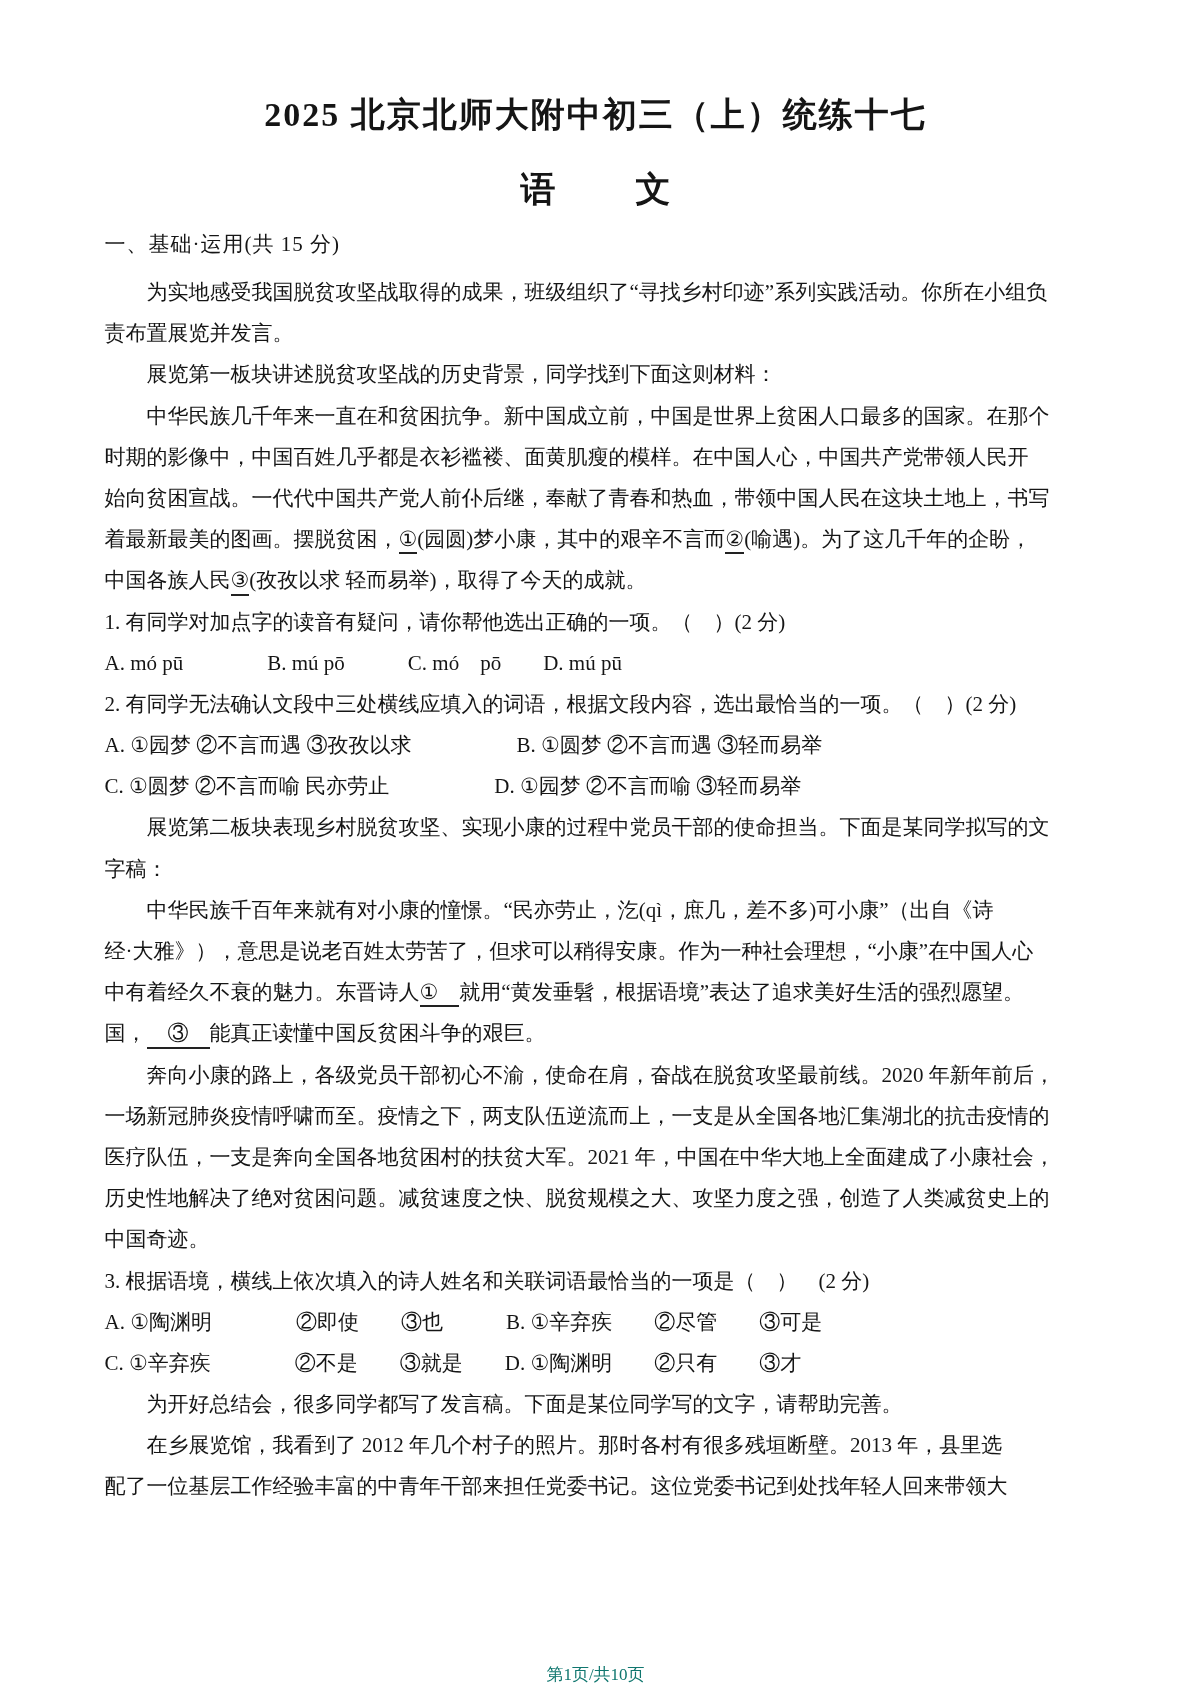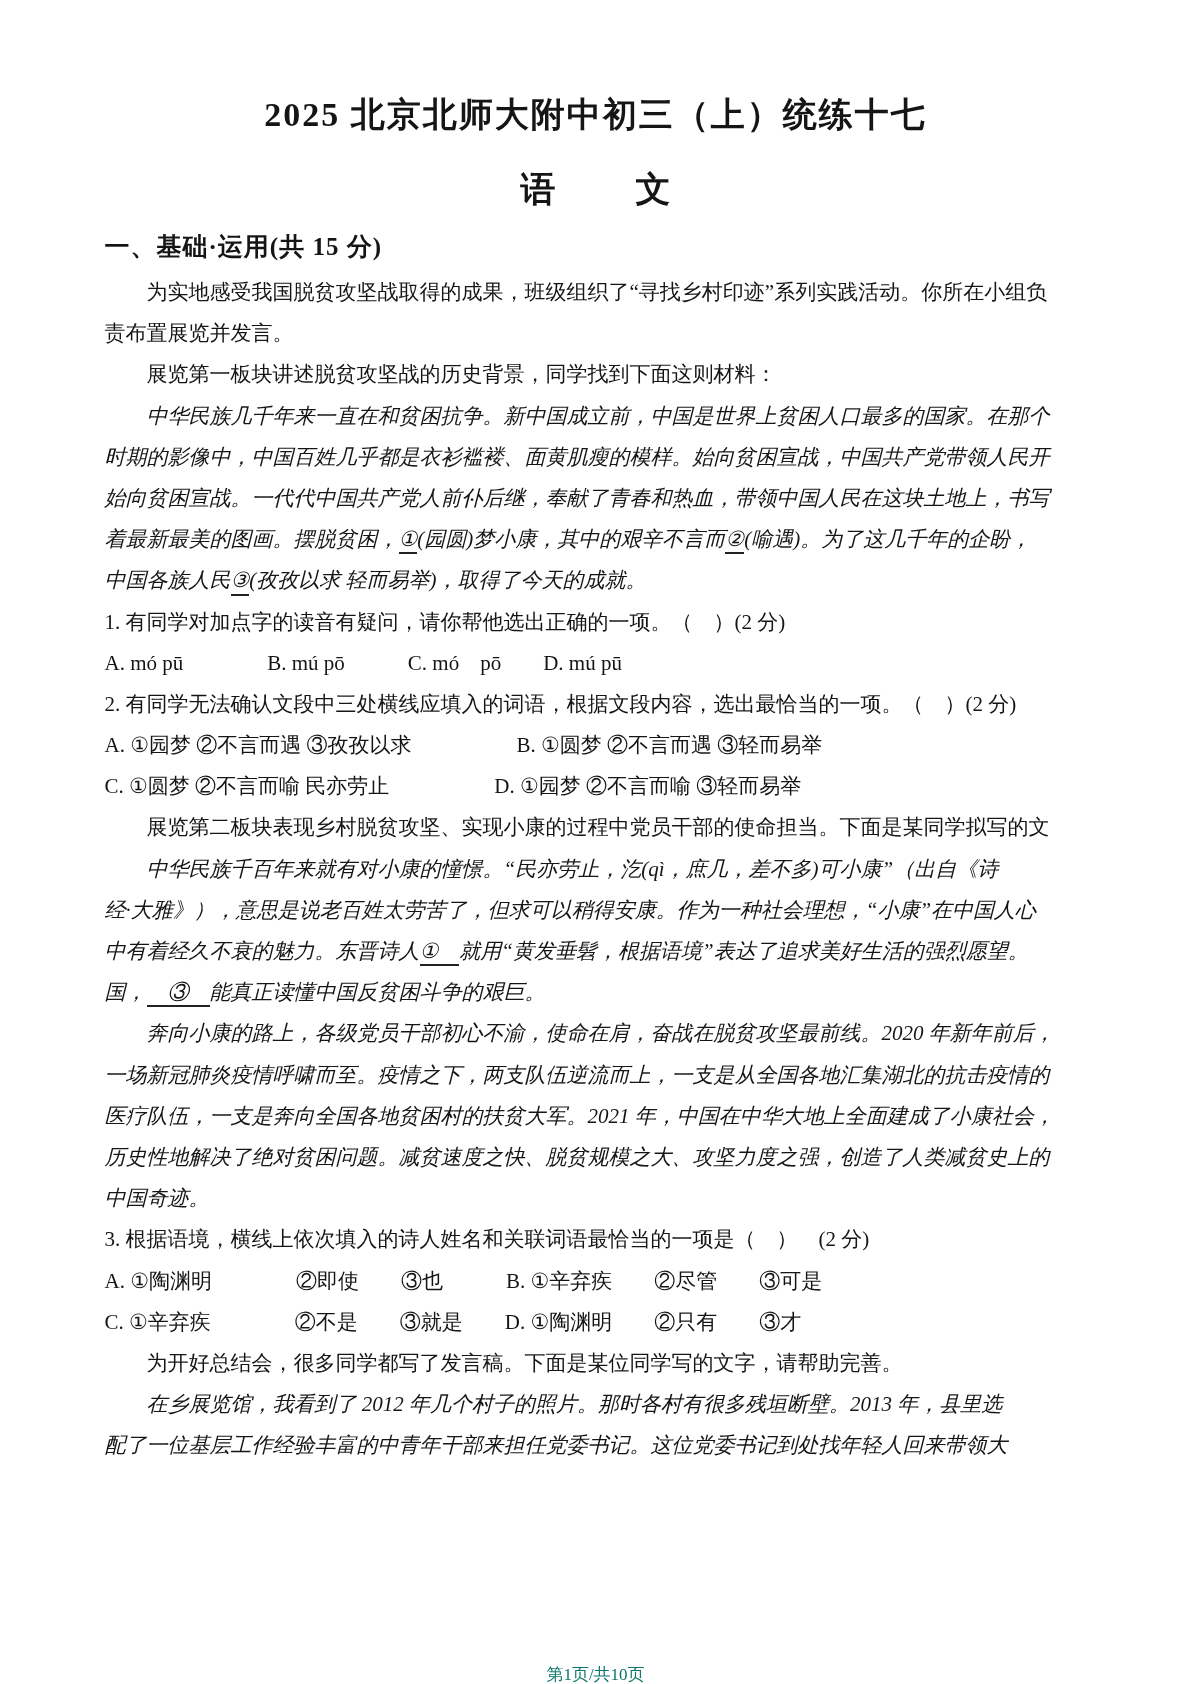--- a/index.html
+++ b/index.html
@@ -14,29 +14,29 @@
     position:absolute;top:76px;left:0;width:100%;
     text-align:center;font-size:34px;font-weight:700;letter-spacing:2px;
   }
   .subject{
     position:absolute;top:150px;left:0;width:100%;
     text-align:center;font-size:35px;font-weight:700;
   }
   .subject .gap{display:inline-block;width:80px;}
   .section-heading{
     position:absolute;top:214px;left:100px;
-    font-size:25px;font-weight:700;letter-spacing:1px;
+    font-size:21px;font-weight:400;letter-spacing:1px;
   }
   .body{
     position:absolute;top:256px;left:100px;right:90px;
     font-size:21px;
   }
   .line{line-height:41.2px;height:41.2px;white-space:nowrap;}
   .indent{text-indent:2em;}
-  .kai{font-style:italic;}
+  .kai{}
   .u{display:inline-block;border-bottom:2px solid #222;line-height:1.2;}
   .dot{position:relative;}
   .dot::after{
     content:"·";position:absolute;left:50%;transform:translateX(-50%);
     bottom:-0.62em;font-size:0.8em;font-weight:700;font-style:normal;
   }
   .footer{
     position:absolute;left:0;right:0;bottom:14px;
     text-align:center;font-size:17px;color:#0f766e;
   }
@@ -48,30 +48,31 @@
   <div class="title">2025 北京北师大附中初三（上）统练十七</div>
   <div class="subject">
     <span>语</span><span class="gap"></span><span>文</span>
   </div>
   <div class="section-heading">一、基础·运用(共 15 分)</div>
   <div class="body">
       <div class="line indent"><span>为实地感受我国脱贫攻坚战取得的成果，班级组织了“寻找乡村印迹”系列实践活动。你所在小组负</span></div>
       <div class="line"><span>责布置展览并发言。</span></div>
       <div class="line indent"><span>展览第一板块讲述脱贫攻坚战的历史背景，同学找到下面这则材料：</span></div>
       <div class="line kai indent"><span>中华民族几千年来一直在和贫困抗争。新中国成立前，中国是世界上贫困人口最多的国家。在那个</span></div>
-      <div class="line kai"><span>时期的影像中，中国百姓几乎都是衣衫褴褛、面黄肌瘦的</span><span class="dot">模</span><span>样。始向贫困宣战，中国共产党带领人民开</span></div>
+      <div class="line kai"><span>时期的影像中，中国百姓几乎都是衣衫褴褛、面黄肌瘦的</span><span class="dot">模</span><span>样。在中国人心，中国共产党带领人民开</span></div>
       <div class="line kai"><span>始向贫困宣战。一代代中国共产党人前</span><span class="dot">仆</span><span>后继，奉献了青春和热血，带领中国人民在这块土地上，书写</span></div>
       <div class="line kai"><span>着最新最美的图画。摆脱贫困，</span><span class="u">①</span><span>(园圆)梦小康，其中的艰辛不言而</span><span class="u">②</span><span>(喻遇)。为了这几千年的企盼，</span></div>
       <div class="line kai"><span>中国各族人民</span><span class="u">③</span><span>(孜孜以求 轻而易举)，取得了今天的成就。</span></div>
       <div class="line"><span>1. 有同学对加点字的读音有疑问，请你帮他选出正确的一项。（　）(2 分)</span></div>
       <div class="line"><span>A. mó pū　　　　B. mú pō　　　C. mó　pō　　D. mú pū</span></div>
       <div class="line"><span>2. 有同学无法确认文段中三处横线应填入的词语，根据文段内容，选出最恰当的一项。（　）(2 分)</span></div>
       <div class="line"><span>A. ①园梦 ②不言而遇 ③孜孜以求　　　　　B. ①圆梦 ②不言而遇 ③轻而易举</span></div>
       <div class="line"><span>C. ①圆梦 ②不言而喻 民亦劳止　　　　　D. ①园梦 ②不言而喻 ③轻而易举</span></div>
       <div class="line indent"><span>展览第二板块表现乡村脱贫攻坚、实现小康的过程中党员干部的使命担当。下面是某同学拟写的文</span></div>
+      <div class="line"><span>字稿：</span></div>
       <div class="line kai indent"><span>中华民族千百年来就有对小康的憧憬。“民亦劳止，汔(qì，庶几，差不多)可小康”（出自《诗</span></div>
       <div class="line kai"><span>经·大雅》），意思是说老百姓太劳苦了，但求可以稍得安康。作为一种社会理想，“小康”在中国人心</span></div>
       <div class="line kai"><span>中有着经久不衰的魅力。东晋诗人</span><span class="u">①　</span><span>就用“黄发垂髫，根据语境”表达了追求美好生活的强烈愿望。</span></div>
       <div class="line kai"><span>国，</span><span class="u">　③　</span><span>能真正读懂中国反贫困斗争的艰巨。</span></div>
       <div class="line kai indent"><span>奔向小康的路上，各级党员干部初心不渝，使命在肩，奋战在脱贫攻坚最前线。2020 年新年前后，</span></div>
       <div class="line kai"><span>一场新冠肺炎疫情呼啸而至。疫情之下，两支队伍逆流而上，一支是从全国各地汇集湖北的抗击疫情的</span></div>
       <div class="line kai"><span>医疗队伍，一支是奔向全国各地贫困村的扶贫大军。2021 年，中国在中华大地上全面建成了小康社会，</span></div>
       <div class="line kai"><span>历史性地解决了绝对贫困问题。减贫速度之快、脱贫规模之大、攻坚力度之强，创造了人类减贫史上的</span></div>
       <div class="line kai"><span>中国奇迹。</span></div>
       <div class="line"><span>3. 根据语境，横线上依次填入的诗人姓名和关联词语最恰当的一项是（　）　(2 分)</span></div>

